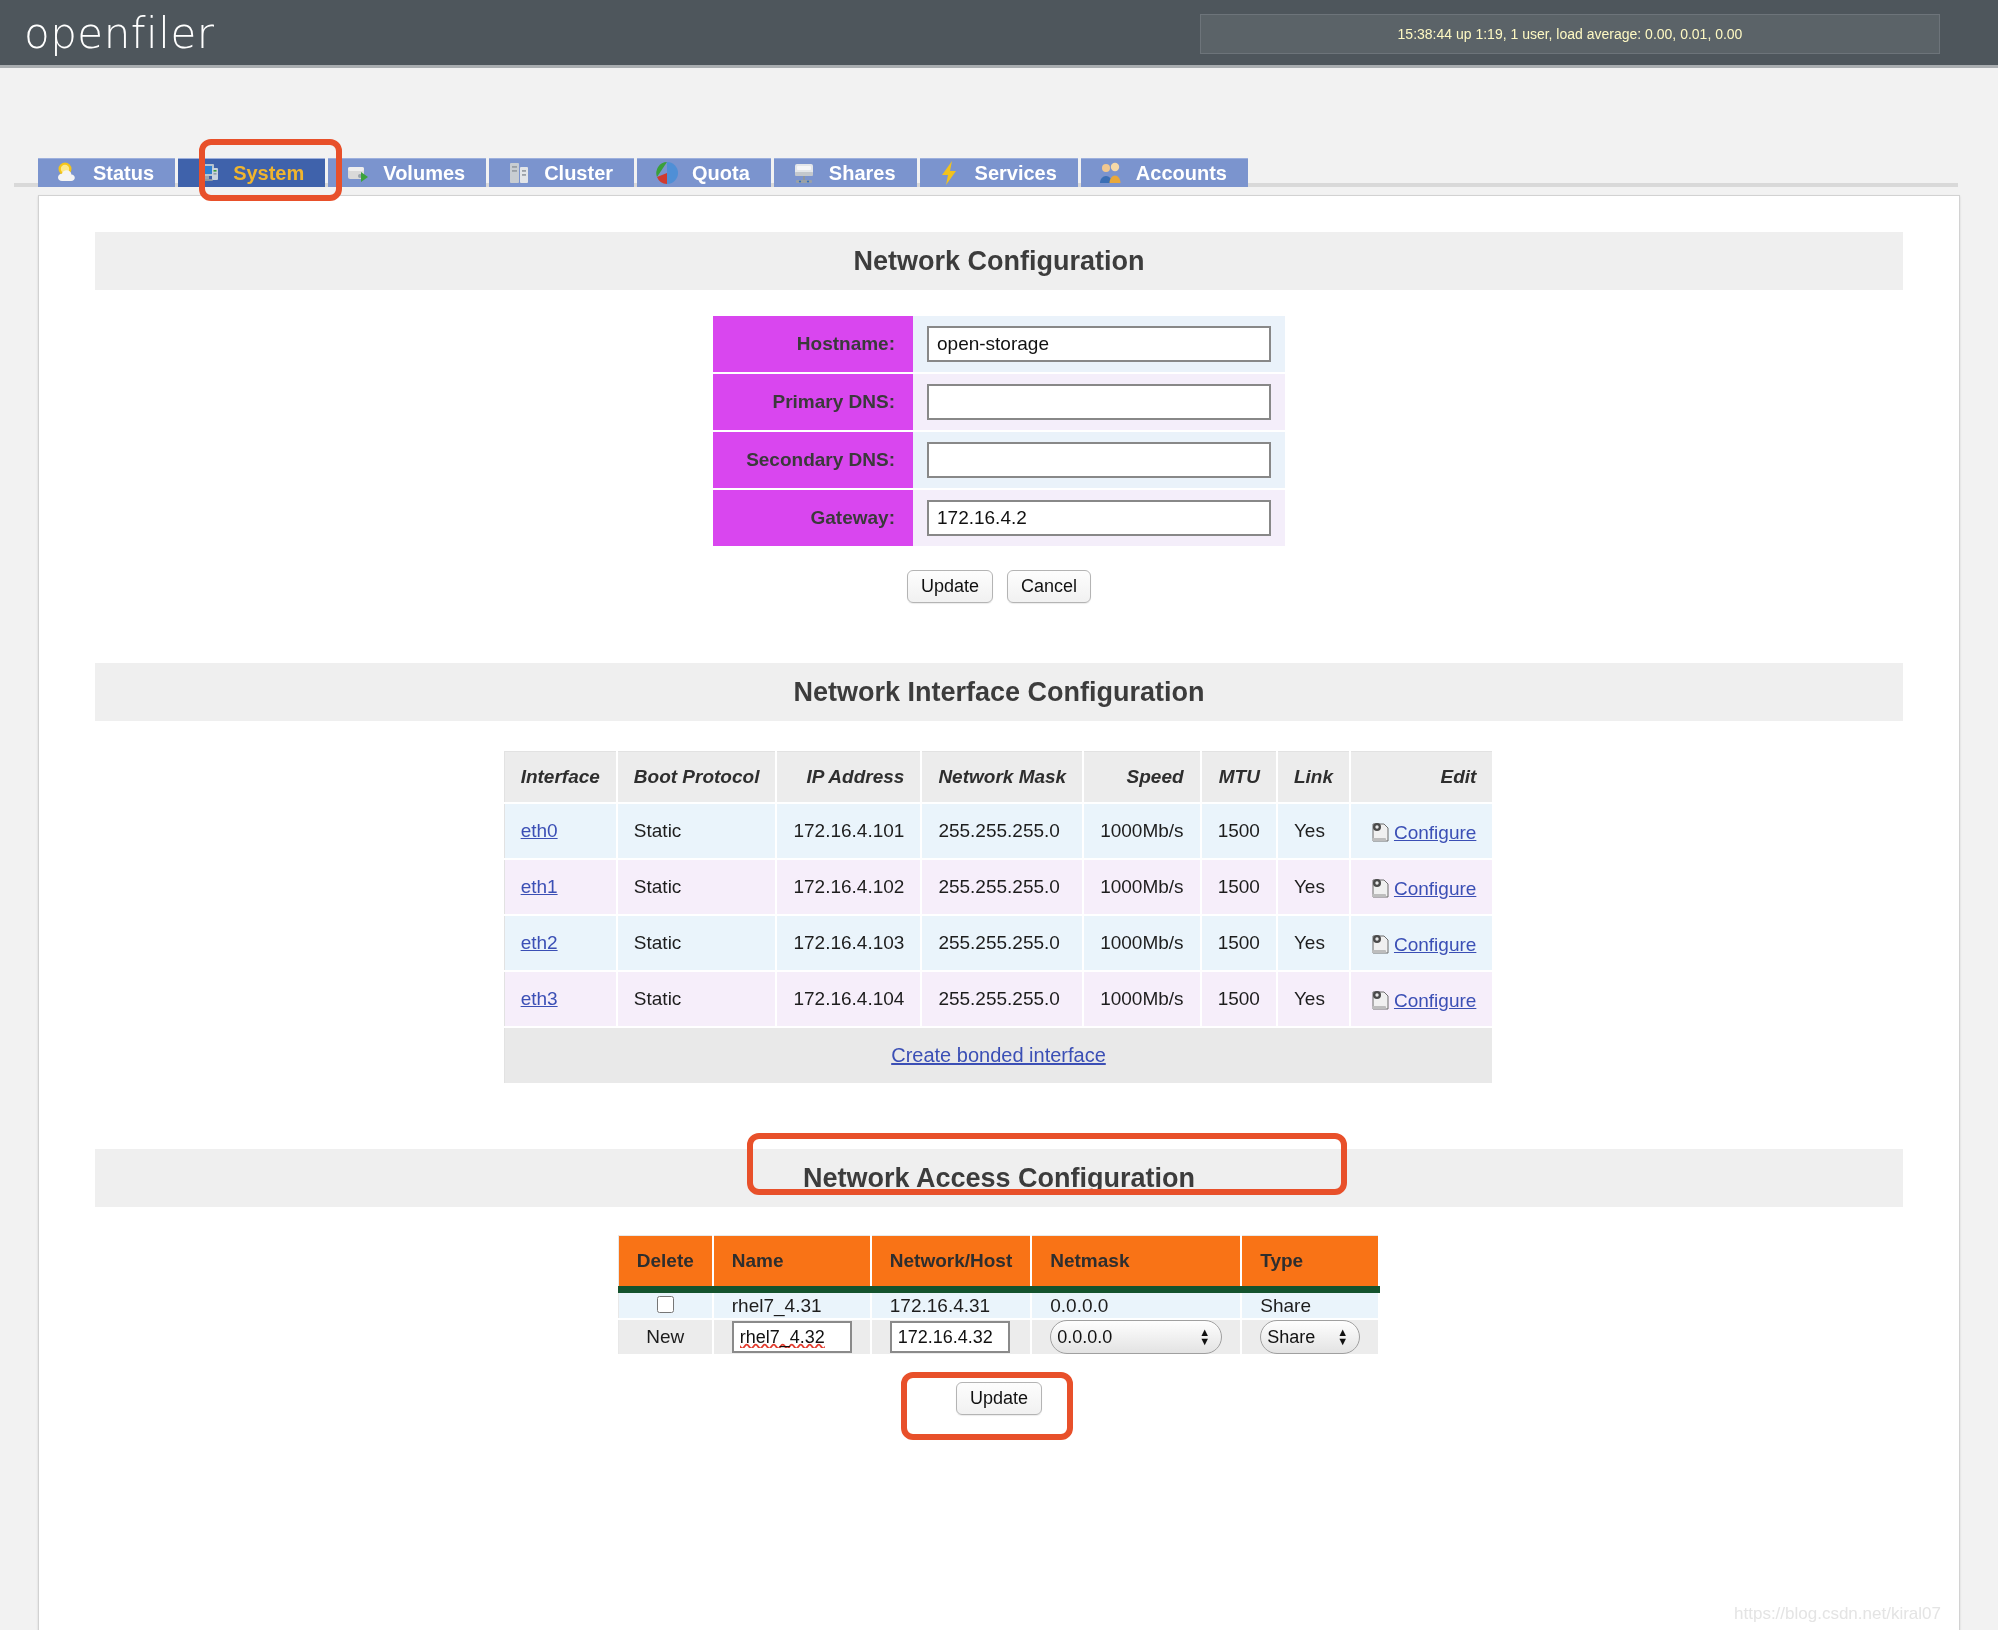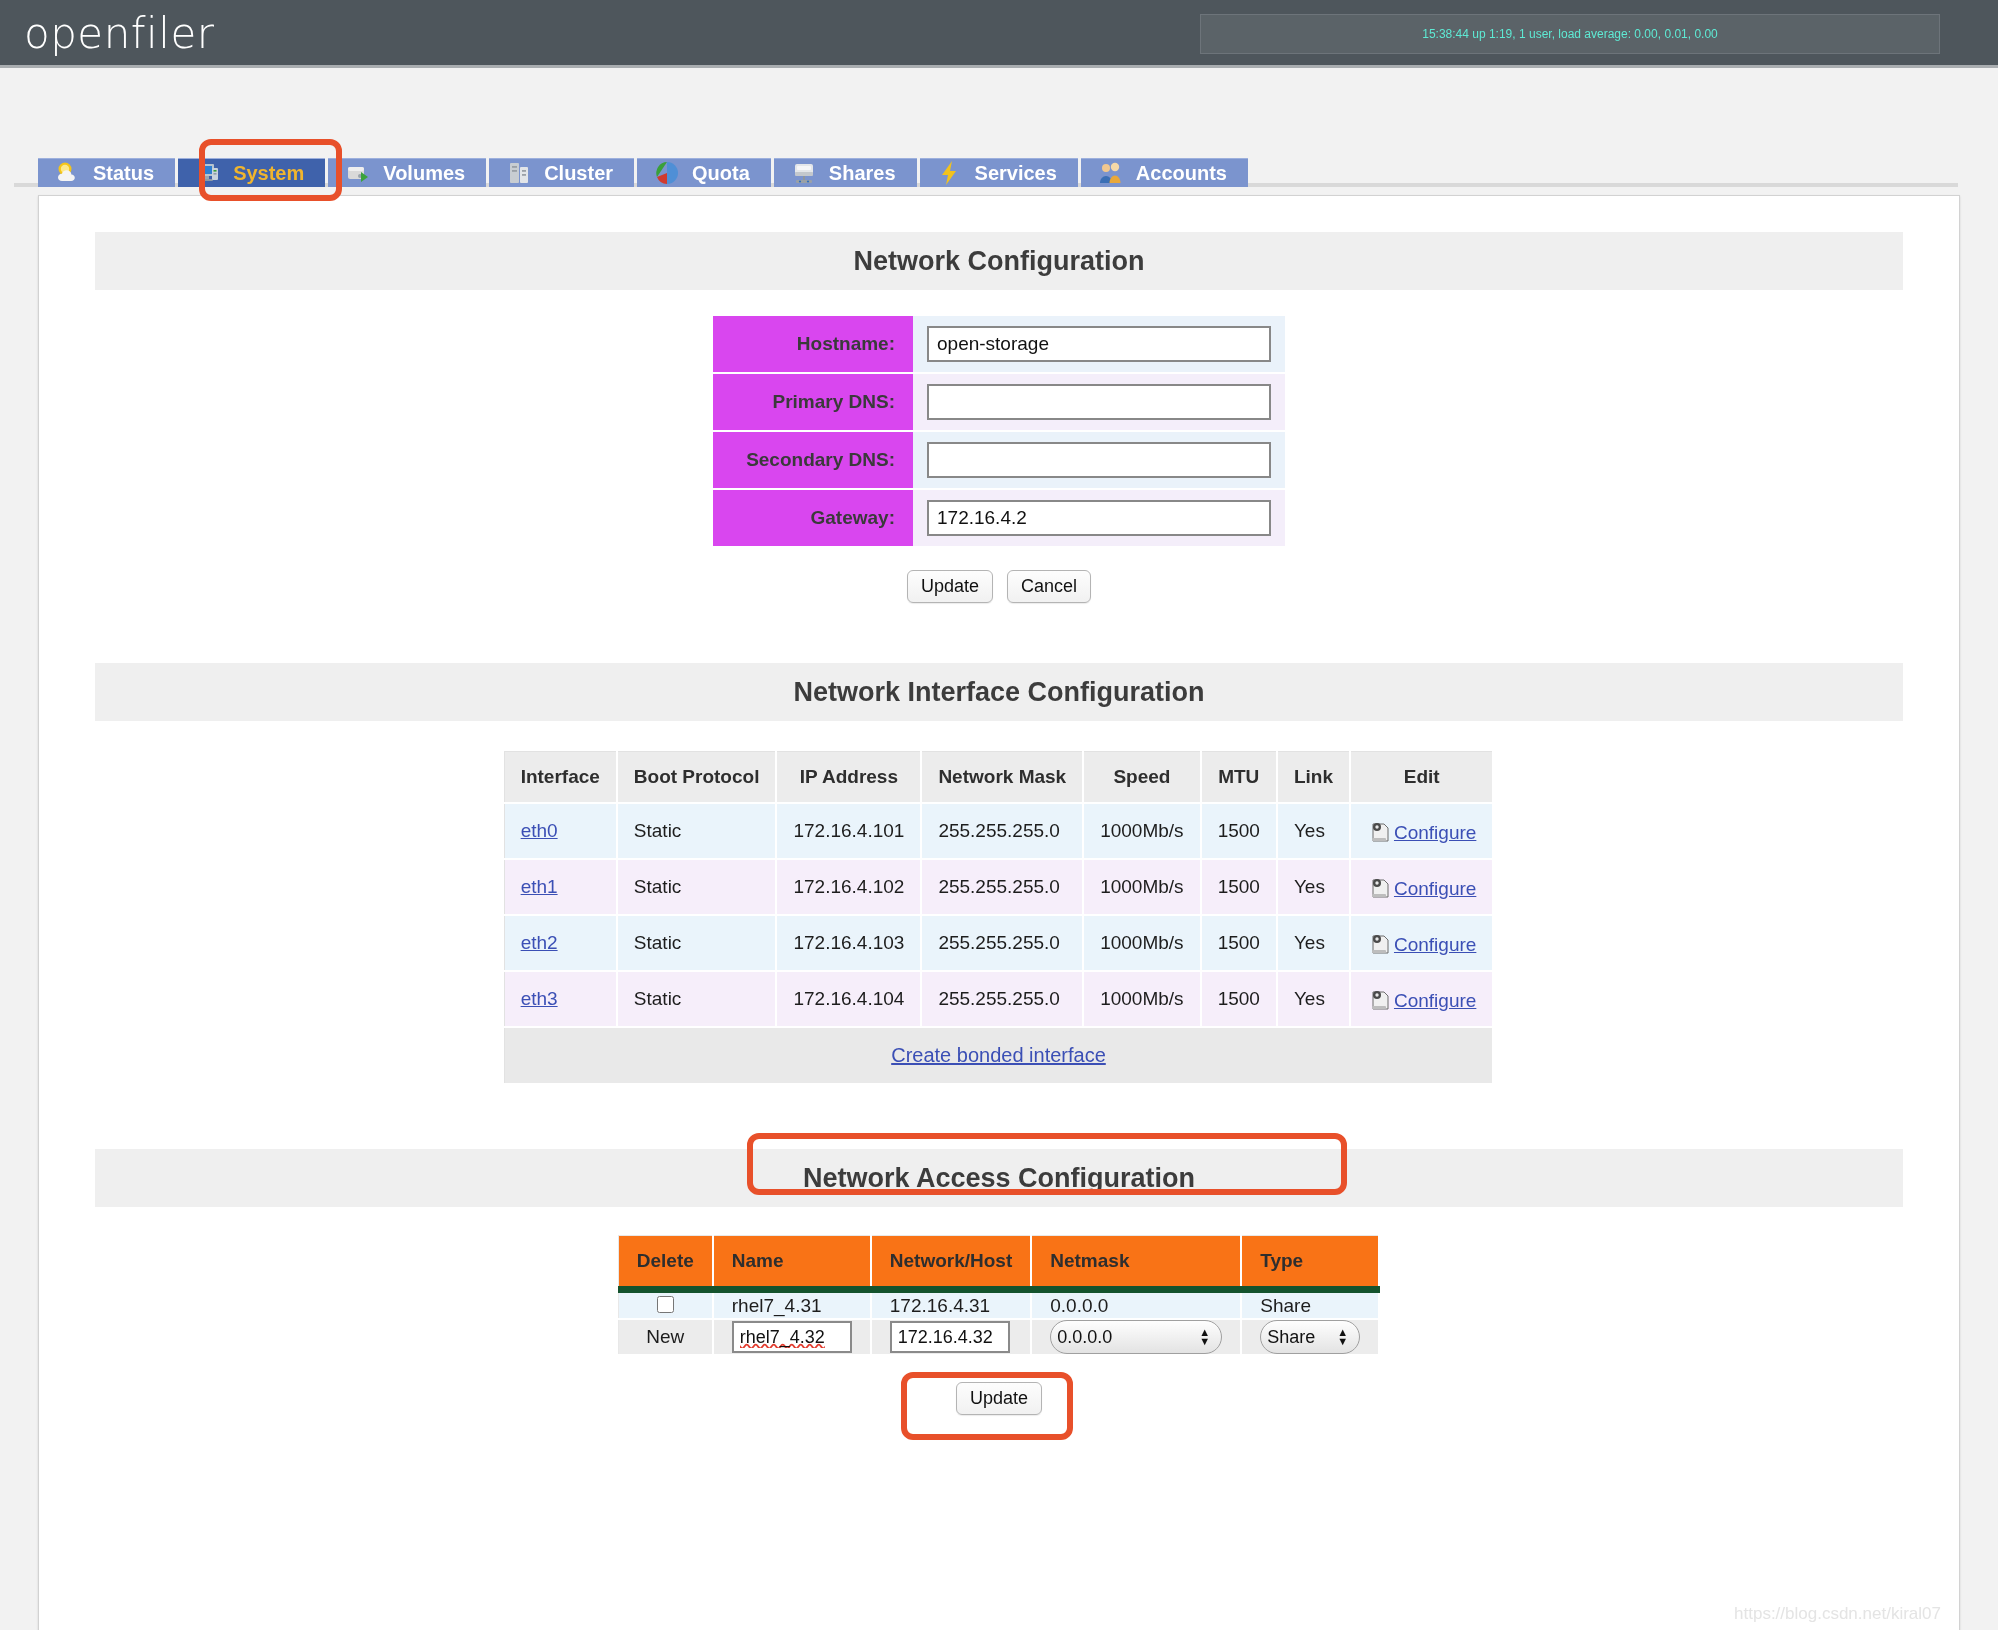--- a/index.html
+++ b/index.html
@@ -29,22 +29,22 @@
     font-family: "DejaVu Sans", sans-serif;
     white-space: nowrap;
   }
   .uptime-box {
     position: absolute;
     right: 58px; top: 14px;
     width: 740px; height: 40px;
     background: #5b6368;
     border: 1px solid #6d747a;
     display: flex; align-items: center; justify-content: center;
-    color: #5eead4;
-    font-size: 12px;
+    color: #fef9c3;
+    font-size: 14px;
     white-space: nowrap;
   }
 
   
   .nav-wrap {
     position: relative;
     margin-top: 69px;
     padding-left: 38px;
     height: 50px;
   }
@@ -165,25 +165,26 @@
     box-shadow: 0 1px 1px rgba(0,0,0,.08);
   }
 
   
   .iftbl { margin-top: 30px; border: 1px solid #e2e2e2; }
   .iftbl th {
     background: #ececec;
     font-size: 19px;
     font-weight: bold;
     color: #2e2e2e;
-    text-align: center;
+    text-align: right;
     padding: 14px 16px;
     border-right: 2px solid #ffffff;
     border-bottom: 2px solid #ffffff;
     white-space: nowrap;
+    font-style: italic;
   }
   .iftbl td {
     font-size: 19px;
     color: #1d1d1d;
     padding: 14px 16px;
     border-right: 2px solid #ffffff;
     border-bottom: 2px solid #ffffff;
     white-space: nowrap;
   }
   .iftbl tbody tr:nth-child(odd) td { background: #eaf4fb; }

